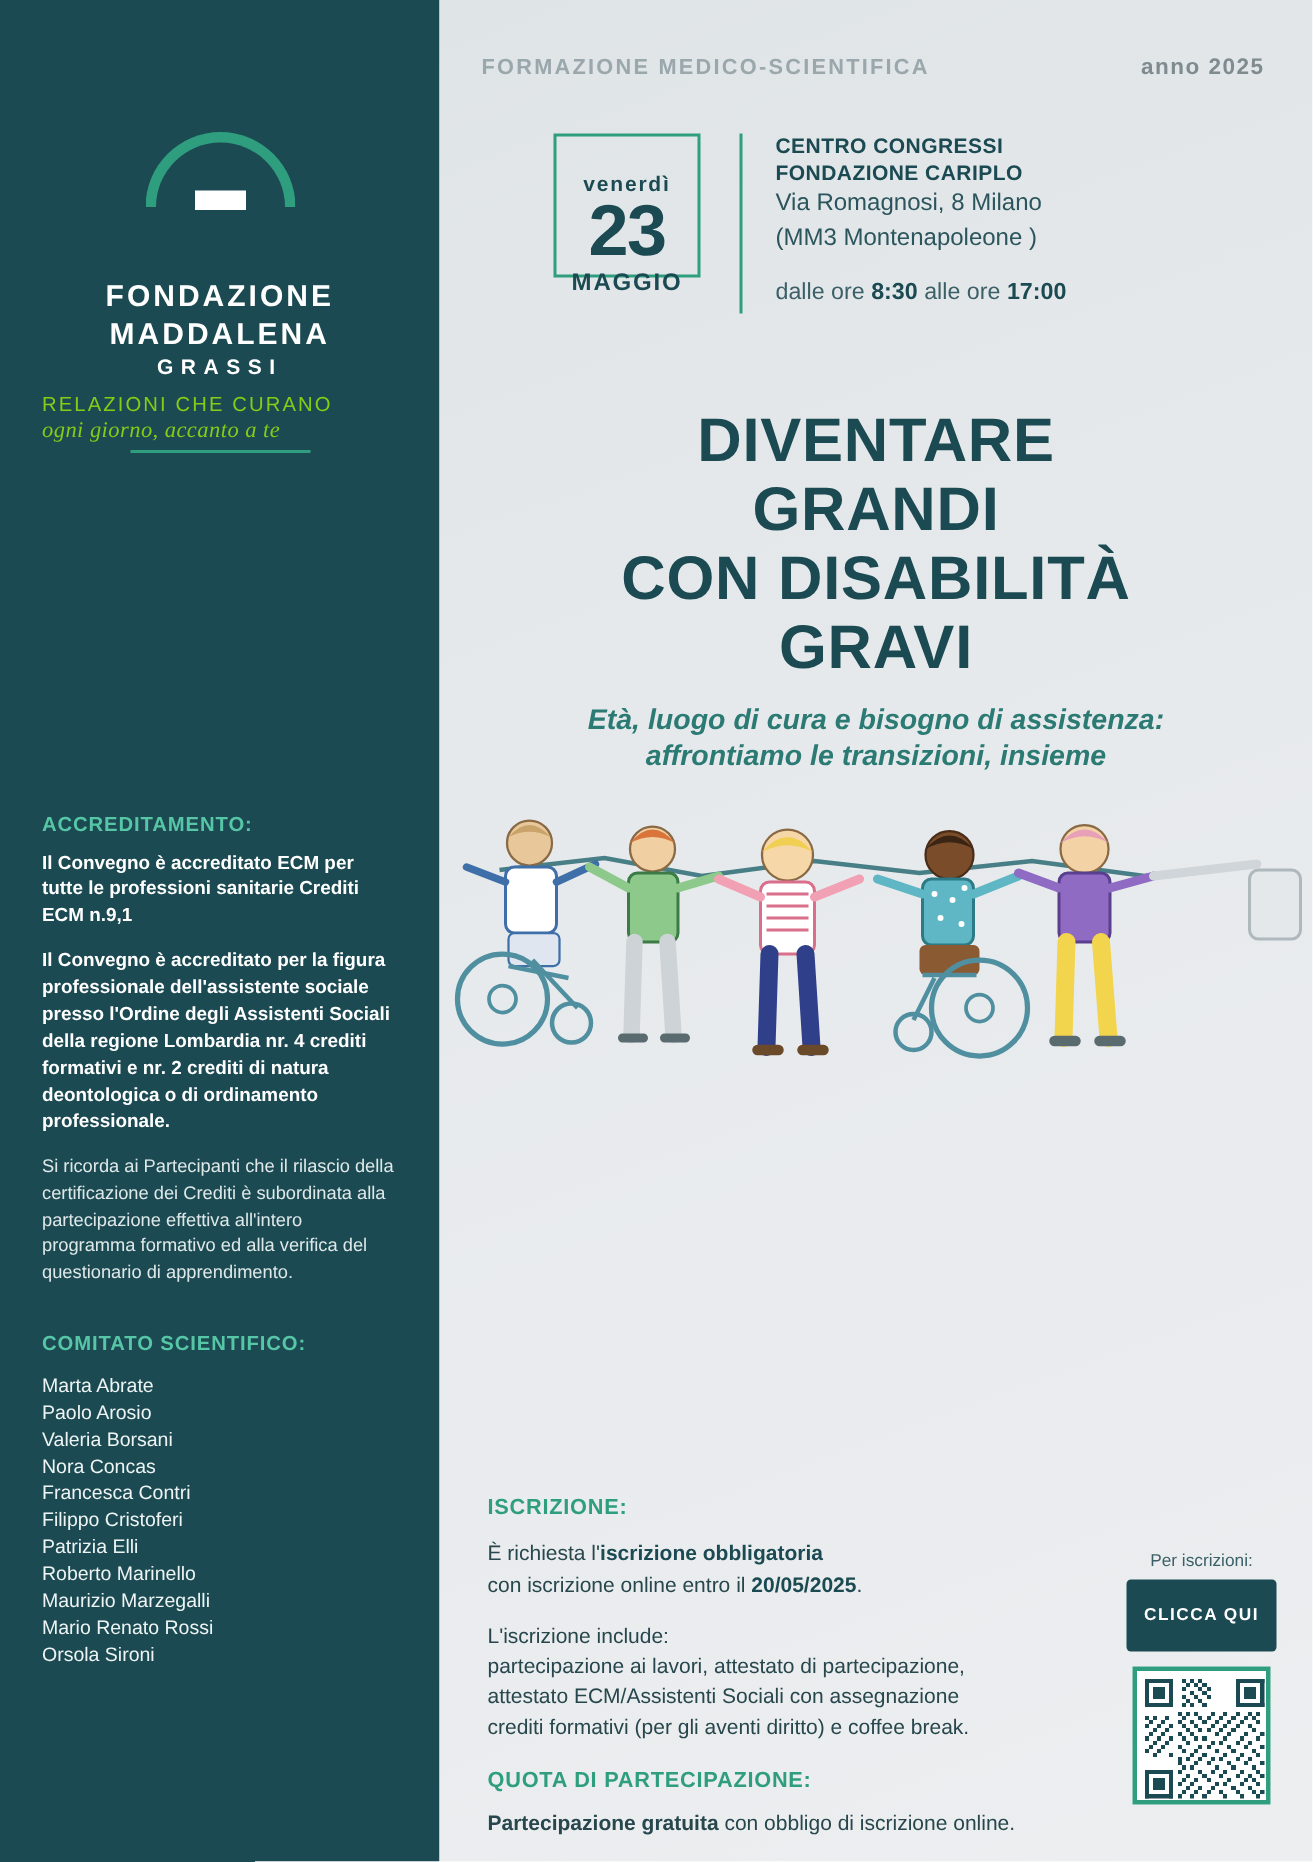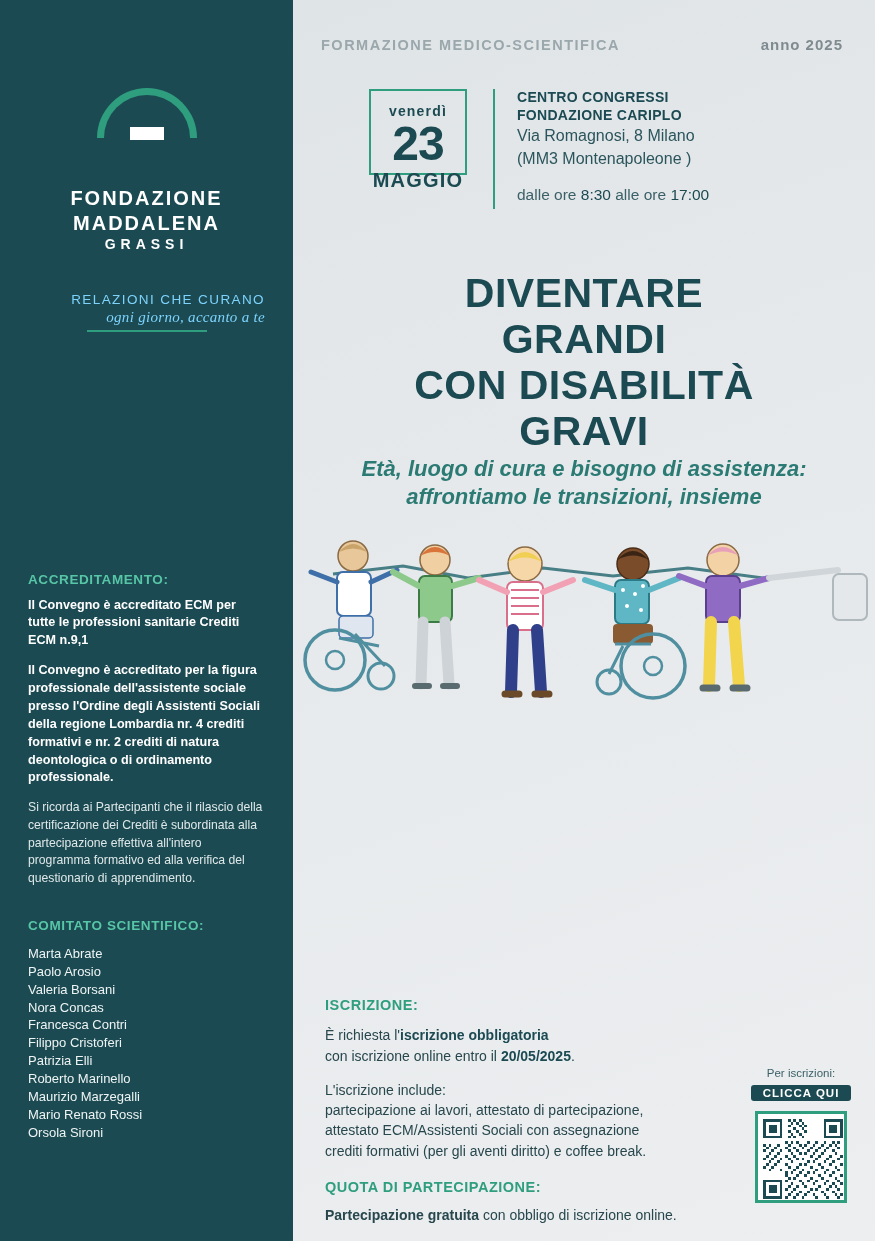--- a/index.html
+++ b/index.html
@@ -45,25 +45,25 @@
   .logo-name {
     font-size: 20px;
     font-weight: bold;
     letter-spacing: 2.0px;
     line-height: 1.25;
     color: #ffffff;
     margin-top: 48px;
   }
   .logo-name .l3 { letter-spacing: 5px; font-size: 14px; }
   .logo-tag {
-    margin-top: 38px;
-    text-align: right;
+    margin-top: 8px;
+    text-align: left;
     font-size: 13.5px;
     letter-spacing: 1.4px;
-    color: #7dd3fc;
+    color: #84cc16;
   }
   .logo-tag-it {
     font-style: italic;
     font-family: "Liberation Serif", serif;
     font-size: 15px;
     letter-spacing: .3px;
     margin-top: 2px;
   }
   .tag-rule {
     width: 120px; height: 2px; background: #2f9e7e;
@@ -122,68 +122,69 @@
     font-weight: bold;
     letter-spacing: 1px;
     color: #7f8b90;
   }
   .head-row {
     display: flex;
     align-items: flex-start;
     margin: 36px 0 0 76px;
   }
   .datebox {
-    width: 98px; height: 86px;
+    width: 98px; height: 96px;
     border: 2.5px solid #2f9e7e;
     color: #1b4a52;
     text-align: center;
-    padding-top: 12px;
+    padding-top: 23px;
     flex: none;
   }
   .datebox .dow {
     font-size: 14px; font-weight: bold; letter-spacing: 1.2px;
   }
   .datebox .dd {
     font-size: 48px; font-weight: bold; line-height: 1.05; letter-spacing: -1px;
   }
   .datebox .mon {
-    font-size: 20px; font-weight: bold; letter-spacing: 1.2px;
+    font-size: 16px; font-weight: bold; letter-spacing: 1.2px;
   }
   .vrule {
     width: 2px; background: #2f9e7e;
     height: 120px;
     margin: 0 22px 0 26px;
     flex: none;
   }
   .venue .v1 {
     font-size: 14px; font-weight: bold; line-height: 1.25; letter-spacing: .3px;
   }
   .venue .v2 {
     font-size: 16px; line-height: 1.3; margin-top: 2px; color: #2b555c;
   }
   .venue .v3 {
     font-size: 15.5px; margin-top: 16px; color: #3b6067;
   }
-  .venue .v3 b { font-weight: normal; color: #1b4a52; text-align: center; }
+  .venue .v3 b { font-weight: bold; color: #1b4a52; text-align: center; }
   .title {
     text-align: center;
     font-size: 41px;
     font-weight: bold;
     line-height: 1.12;
     letter-spacing: .5px;
     margin-top: 62px;
     padding: 0 8px;
     color: #1b4a52;
   }
   .subtitle {
     text-align: center;
-    font-size: 22px;
+    font-size: 19px;
     font-style: italic;
     font-weight: bold;
     line-height: 1.3;
+    margin-top: 14px;
     padding: 0 28px;
     color: #2b7a74;
   }
   
   .illus {
     position: relative;
     height: 200px;
     margin-top: 22px;
   }
   .illus svg { display: block; }
@@ -221,21 +222,21 @@
     font-size: 11.5px;
     color: #3b6067;
     margin-bottom: 6px;
   }
   .cta-btn {
     background: #1b4a52;
     color: #ffffff;
     font-size: 11.5px;
     font-weight: bold;
     letter-spacing: 1px;
-    padding: 2px 0;
+    padding: 18px 0;
     border-radius: 3px;
     cursor: pointer;
   }
   .qr {
     width: 92px; height: 92px;
     margin: 10px auto 0 auto;
     border: 3px solid #2f9e7e;
     background: #ffffff;
     padding: 5px;
   }

